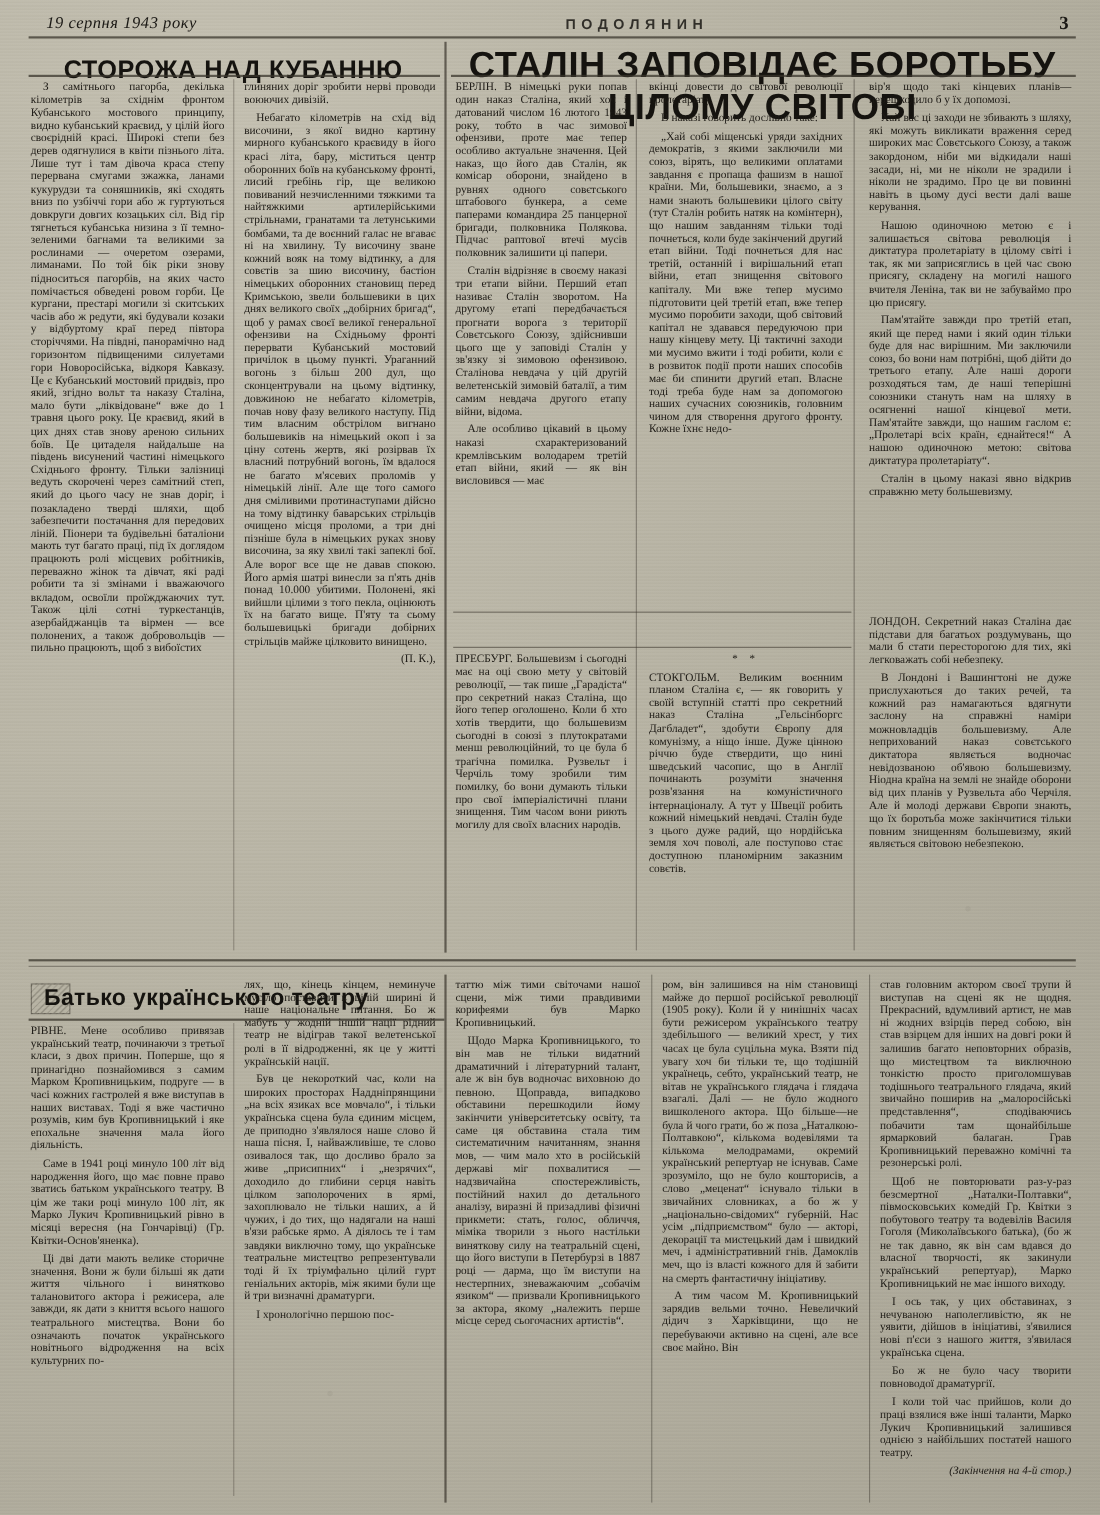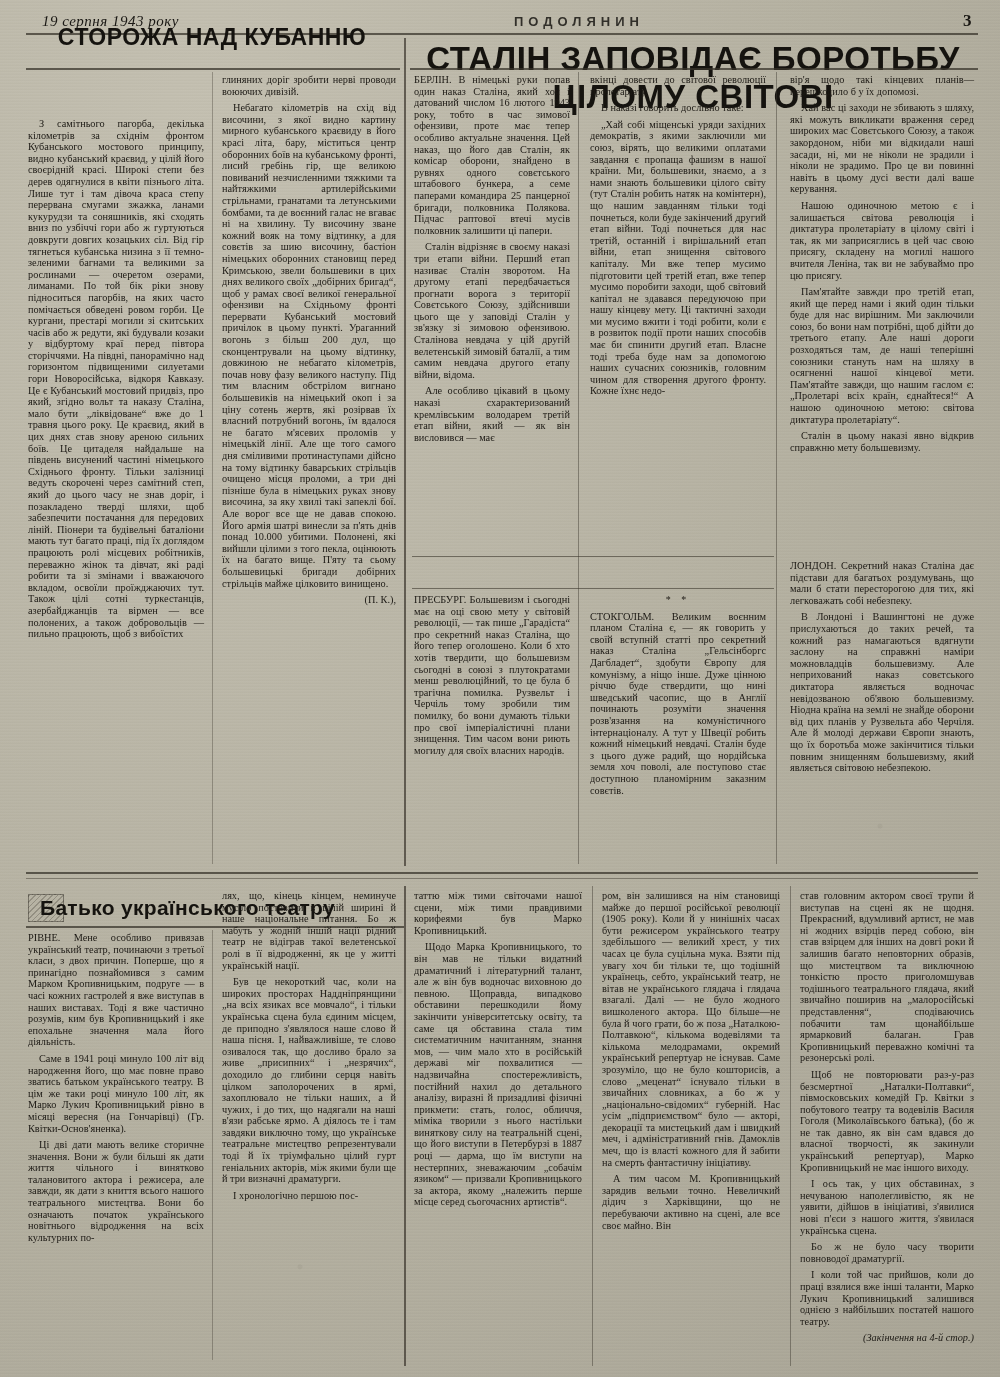--- a/index.html
+++ b/index.html
@@ -51,21 +51,21 @@
   .rule.thin{height:1px;opacity:.6;}
 
   
   .headline{
     font-family:"Liberation Sans", sans-serif;
     font-weight:bold;
     text-align:center;
     letter-spacing:.5px;
     color:#15130f;
   }
-  .h-left{position:absolute;left:26px;top:24px;width:372px;font-size:23px;}
+  .h-left{position:absolute;left:26px;top:50px;width:372px;font-size:23px;}
   .h-right{position:absolute;left:412px;top:40px;width:562px;font-size:33px;}
 
   .vline{position:absolute;width:2px;background:#3a352c;opacity:.7;}
 
   
   .col{
     position:absolute;
     font-size:10.3px;
     line-height:11.6px;
     text-align:justify;
@@ -121,21 +121,21 @@
   <div class="headline h-right">СТАЛІН ЗАПОВІДАЄ БОРОТЬБУ ЦІЛОМУ СВІТОВІ</div>
 
   <div class="rule" style="left:26px;width:374px;top:68px;"></div>
   <div class="rule" style="left:410px;right:22px;top:68px;"></div>
 
   <div class="vline" style="left:404px;top:38px;height:828px;"></div>
   <div class="vline thin" style="left:578px;top:72px;height:792px;width:1px;opacity:.45;"></div>
   <div class="vline thin" style="left:776px;top:72px;height:792px;width:1px;opacity:.45;"></div>
   <div class="vline thin" style="left:212px;top:72px;height:792px;width:1px;opacity:.35;"></div>
 
-  <div class="col" style="left:28px;top:74px;width:176px;margin-top:44px;">
+  <div class="col" style="left:28px;top:74px;width:176px;">
     <p>З самітнього пагорба, декілька кілометрів за східнім фронтом Кубанського мостового принципу, видно кубанський краєвид, у цілій його своєрідній красі. Широкі степи без дерев одягнулися в квіти пізнього літа. Лише тут і там дівоча краса степу перервана смугами зжажка, ланами кукурудзи та соняшників, які сходять вниз по узбіччі гори або ж гуртуються довкруги довгих козацьких сіл. Від гір тягнеться кубанська низина з її темно-зеленими багнами та великими за рослинами — очеретом озерами, лиманами. По той бік ріки знову підноситься пагорбів, на яких часто помічається обведені ровом горби. Це кургани, престарі могили зі скитських часів або ж редути, які будували козаки у відбуртому краї перед півтора сторіччями. На півдні, панорамічно над горизонтом підвищеними силуетами гори Новоросійська, відкоря Кавказу. Це є Кубанський мостовий придвіз, про який, згідно вольт та наказу Сталіна, мало бути „ліквідоване“ вже до 1 травня цього року. Це краєвид, який в цих днях став знову ареною сильних боїв. Це цитаделя найдальше на південь висунений частині німецького Східнього фронту. Тільки залізниці ведуть скорочені через самітний степ, який до цього часу не знав доріг, і позакладено тверді шляхи, щоб забезпечити постачання для передових ліній. Піонери та будівельні баталіони мають тут багато праці, під їх доглядом працюють ролі місцевих робітників, переважно жінок та дівчат, які раді робити та зі змінами і вважаючого вкладом, освоїли проїжджаючих тут. Також цілі сотні туркестанців, азербайджанців та вірмен — все полонених, а також добровольців — пильно працюють, щоб з вибоїстих</p>
   </div>
 
   <div class="col" style="left:222px;top:74px;width:174px;">
     <p class="noind">глиняних доріг зробити нерві проводи воюючих дивізій.</p>
     <p>Небагато кілометрів на схід від височини, з якої видно картину мирного кубанського краєвиду в його красі літа, бару, міститься центр оборонних боїв на кубанському фронті, лисий гребінь гір, ще великою повиваний незчисленними тяжкими та найтяжкими артилерійськими стрільнами, гранатами та летунськими бомбами, та де воєнний галас не вгаває ні на хвилину. Ту височину зване кожний вояк на тому відтинку, а для совєтів за шию височину, бастіон німецьких оборонних становищ перед Кримською, звели большевики в цих днях великого своїх „добірних бригад“, щоб у рамах своєї великої генеральної офензиви на Східньому фронті перервати Кубанський мостовий причілок в цьому пункті. Ураганний вогонь з більш 200 дул, що сконцентрували на цьому відтинку, довжиною не небагато кілометрів, почав нову фазу великого наступу. Під тим власним обстрілом вигнано большевиків на німецький окоп і за ціну сотень жертв, які розірвав їх власний потрубний вогонь, їм вдалося не багато м'ясевих проломів у німецькій лінії. Але ще того самого дня сміливими протинаступами дійсно на тому відтинку баварських стрільців очищено місця проломи, а три дні пізніше була в німецьких руках знову височина, за яку хвилі такі запеклі бої. Але ворог все ще не давав спокою. Його армія шатрі винесли за п'ять днів понад 10.000 убитими. Полонені, які вийшли цілими з того пекла, оцінюють їх на багато вище. П'яту та сьому большевицькі бригади добірних стрільців майже цілковито винищено.</p>
     <p class="right">(П. К.),</p>
   </div>
 
   <div class="col" style="left:414px;top:74px;width:156px;">

